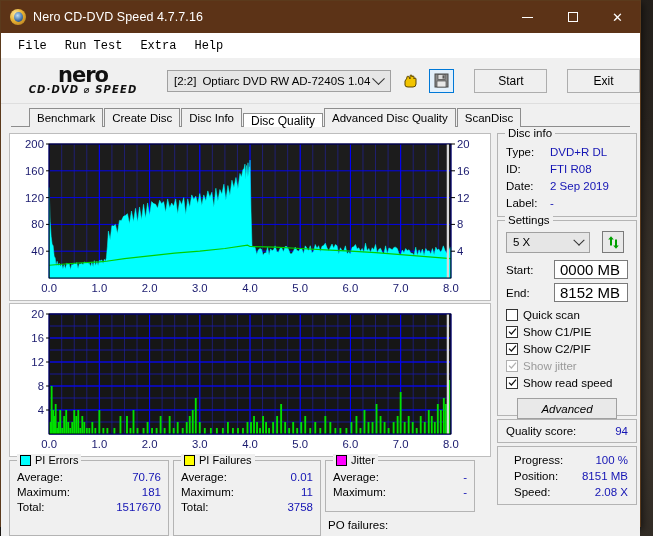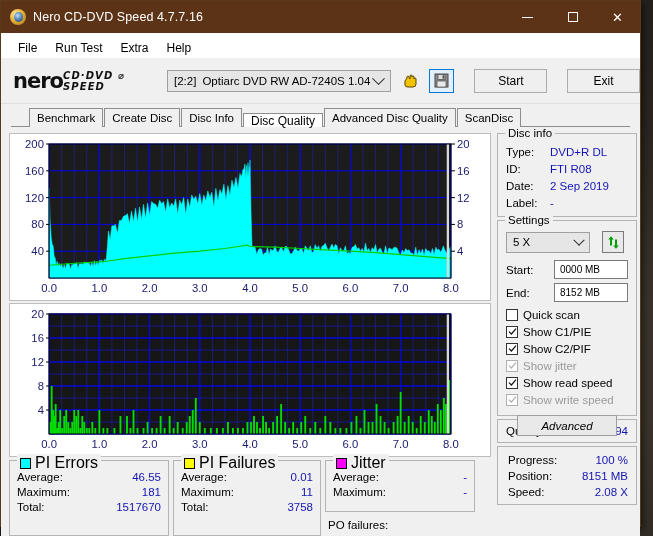--- a/index.html
+++ b/index.html
@@ -43,30 +43,30 @@
     background:radial-gradient(circle at 40% 35%,#bcdcf5 0%,#3f6fa8 60%,#123055 100%);
   }
   #titletext{color:#ffffff;font-size:12.5px;letter-spacing:.1px;}
   #wctrl{position:absolute;right:0;top:0;height:32px;display:flex;}
   .wbtn{width:45px;height:32px;display:flex;align-items:center;justify-content:center;color:#fff;}
   .mini{width:11px;height:1px;background:#fff;}
   .maxi{width:10px;height:10px;border:1px solid #fff;box-sizing:border-box;}
   .clos{font-size:13px;line-height:13px;}
   
   #menubar{
-    height:25px;background:#ffffff;display:flex;align-items:flex-end;
-    flex:0 0 auto;padding-left:8px;
+    height:25px;background:#ffffff;display:flex;align-items:center;
+    flex:0 0 auto;padding-left:8px;font-family:Liberation Mono, monospace;
   }
   .menuitem{font-size:12px;color:#000;padding:3px 9px;cursor:default;}
   
   #toolbar{
     height:45px;background:#f0f0f0;display:flex;align-items:center;
     flex:0 0 auto;padding-left:12px;border-bottom:1px solid #dedede;
   }
-  #logo{width:140px;height:36px;flex:0 0 auto;display:flex;flex-direction:row;
+  #logo{width:140px;height:36px;flex:0 0 auto;display:flex;flex-direction:column;
         justify-content:center;align-items:center;}
   #logo .l1{font-family:"DejaVu Sans", sans-serif;font-weight:bold;font-size:21px;
             letter-spacing:-1px;line-height:18px;color:#111;}
   #logo .l2{font-family:"DejaVu Sans", sans-serif;font-weight:bold;font-style:italic;
             font-size:10px;letter-spacing:1.1px;line-height:11px;color:#111;}
   #drvsel{
     margin-left:14px;width:228px;height:22px;background:#e6e6e6;
     border:1px solid #a0a0a0;box-sizing:border-box;display:flex;align-items:center;
     font-size:11.5px;color:#000;position:relative;
   }
@@ -106,21 +106,21 @@
   #chart2{height:154px;margin-top:2px;}
   .chart-svg{display:block;width:100%;height:100%;}
   
   #stats{margin-top:3px;display:flex;height:76px;}
   .gbox{
     border:1px solid #b4b4b4;position:relative;box-sizing:border-box;
     background:#f0f0f0;padding:9px 7px 4px 7px;
   }
   .glabel{
     position:absolute;top:-7px;left:7px;background:#f0f0f0;padding:0 3px;
-    font-size:16px;color:#000;display:flex;align-items:center;
+    font-size:11px;color:#000;display:flex;align-items:center;
   }
   .swatch{width:9px;height:9px;border:1px solid #000;margin-right:4px;display:inline-block;}
   .srow{display:flex;justify-content:space-between;font-size:11.5px;line-height:15px;color:#000;}
   .srow .v{color:#1414b4;}
   #g1{width:160px;}
   #g2{width:148px;margin-left:4px;}
   #g3{width:150px;margin-left:4px;height:52px;}
   #g3wrap{position:relative;}
   #po{display:flex;justify-content:space-between;font-size:11.5px;line-height:15px;
       color:#000;margin-top:6px;padding:0 7px;width:150px;box-sizing:border-box;flex-direction:column;}
@@ -140,35 +140,35 @@
     font-size:11.5px;display:flex;align-items:center;padding-left:6px;position:relative;color:#000;
   }
   #speedsel .chev{position:absolute;right:6px;top:6px;width:7px;height:7px;
     border-right:1.4px solid #333;border-bottom:1.4px solid #333;transform:rotate(45deg) translate(-2px,-2px);}
   #refbtn{width:22px;height:22px;margin-left:12px;border:1px solid #7a7a7a;background:#e9e9e9;
           display:flex;align-items:center;justify-content:center;box-sizing:border-box;}
   .fieldrow{display:flex;align-items:center;margin-bottom:4px;}
   .fieldrow .fl{width:48px;font-size:11.5px;color:#000;}
   .fieldinput{
     width:74px;height:19px;background:#fff;border:1px solid #7a7a7a;box-sizing:border-box;
-    font-size:10px;color:#000;display:flex;align-items:center;padding-left:5px;
+    font-size:15px;color:#000;display:flex;align-items:center;padding-left:5px;
   }
   .cbrow{display:flex;align-items:center;height:17px;font-size:11.5px;color:#000;}
   .cbrow.dis{color:#9a9a9a;}
   .cb{width:12px;height:12px;border:1px solid #333;background:#fff;margin-right:5px;
       box-sizing:border-box;display:flex;align-items:center;justify-content:center;flex:0 0 auto;}
   .cbrow.dis .cb{border-color:#b0b0b0;}
   .cb .tick{width:9px;height:9px;}
   #advbtn{width:100px;height:21px;margin:7px auto 0 auto;background:#e9e9e9;border:1px solid #a0a0a0;
           box-sizing:border-box;font-size:11.5px;display:flex;align-items:center;justify-content:center;color:#000;font-style:italic;}
   #qscore{margin-top:3px;border:1px solid #b4b4b4;box-sizing:border-box;background:#f0f0f0;
           padding:5px 8px;display:flex;justify-content:space-between;font-size:11.5px;color:#000;}
   #qscore .v{color:#1414b4;}
   #progbox{margin-top:3px;border:1px solid #b4b4b4;box-sizing:border-box;background:#f0f0f0;
-           padding:5px 8px 4px 10px;}
+           padding:5px 8px 4px 16px;}
   #progbox .prow{display:flex;justify-content:space-between;font-size:11.5px;line-height:16px;color:#000;}
   #progbox .v{color:#1414b4;}
 </style>
 </head>
 <body>
 
 <div id="desktop"></div>
 
 <div id="win">
 
@@ -525,21 +525,21 @@
 
       <div id="stats">
 
         <div class="gbox" id="g1">
           <div class="glabel">
             <span class="swatch" style="background:#00ffff"></span>
             <span>PI Errors</span>
           </div>
           <div class="srow">
             <span>Average:</span>
-            <span class="v">46.55</span>
+            <span class="v">70.76</span>
           </div>
           <div class="srow">
             <span>Maximum:</span>
             <span class="v">181</span>
           </div>
           <div class="srow">
             <span>Total:</span>
             <span class="v">1517670</span>
           </div>
         </div>
@@ -667,28 +667,20 @@
           <span>Show jitter</span>
         </div>
         <div class="cbrow">
           <span class="cb">
             <svg class="tick" viewBox="0 0 9 9">
                 <path d="M1 4.6 L3.4 7 L8 1.6" stroke="#111" stroke-width="1.2" fill="none"></path>
               </svg>
           </span>
           <span>Show read speed</span>
         </div>
-        <div class="cbrow dis">
-          <span class="cb">
-            <svg class="tick" viewBox="0 0 9 9">
-                <path d="M1 4.6 L3.4 7 L8 1.6" stroke="#b0b0b0" stroke-width="1.2" fill="none"></path>
-              </svg>
-          </span>
-          <span>Show write speed</span>
-        </div>
 
         <div id="advbtn">Advanced</div>
       </div>
 
       <div id="qscore">
         <span>Quality score:</span>
         <span class="v">94</span>
       </div>
 
       <div id="progbox">

